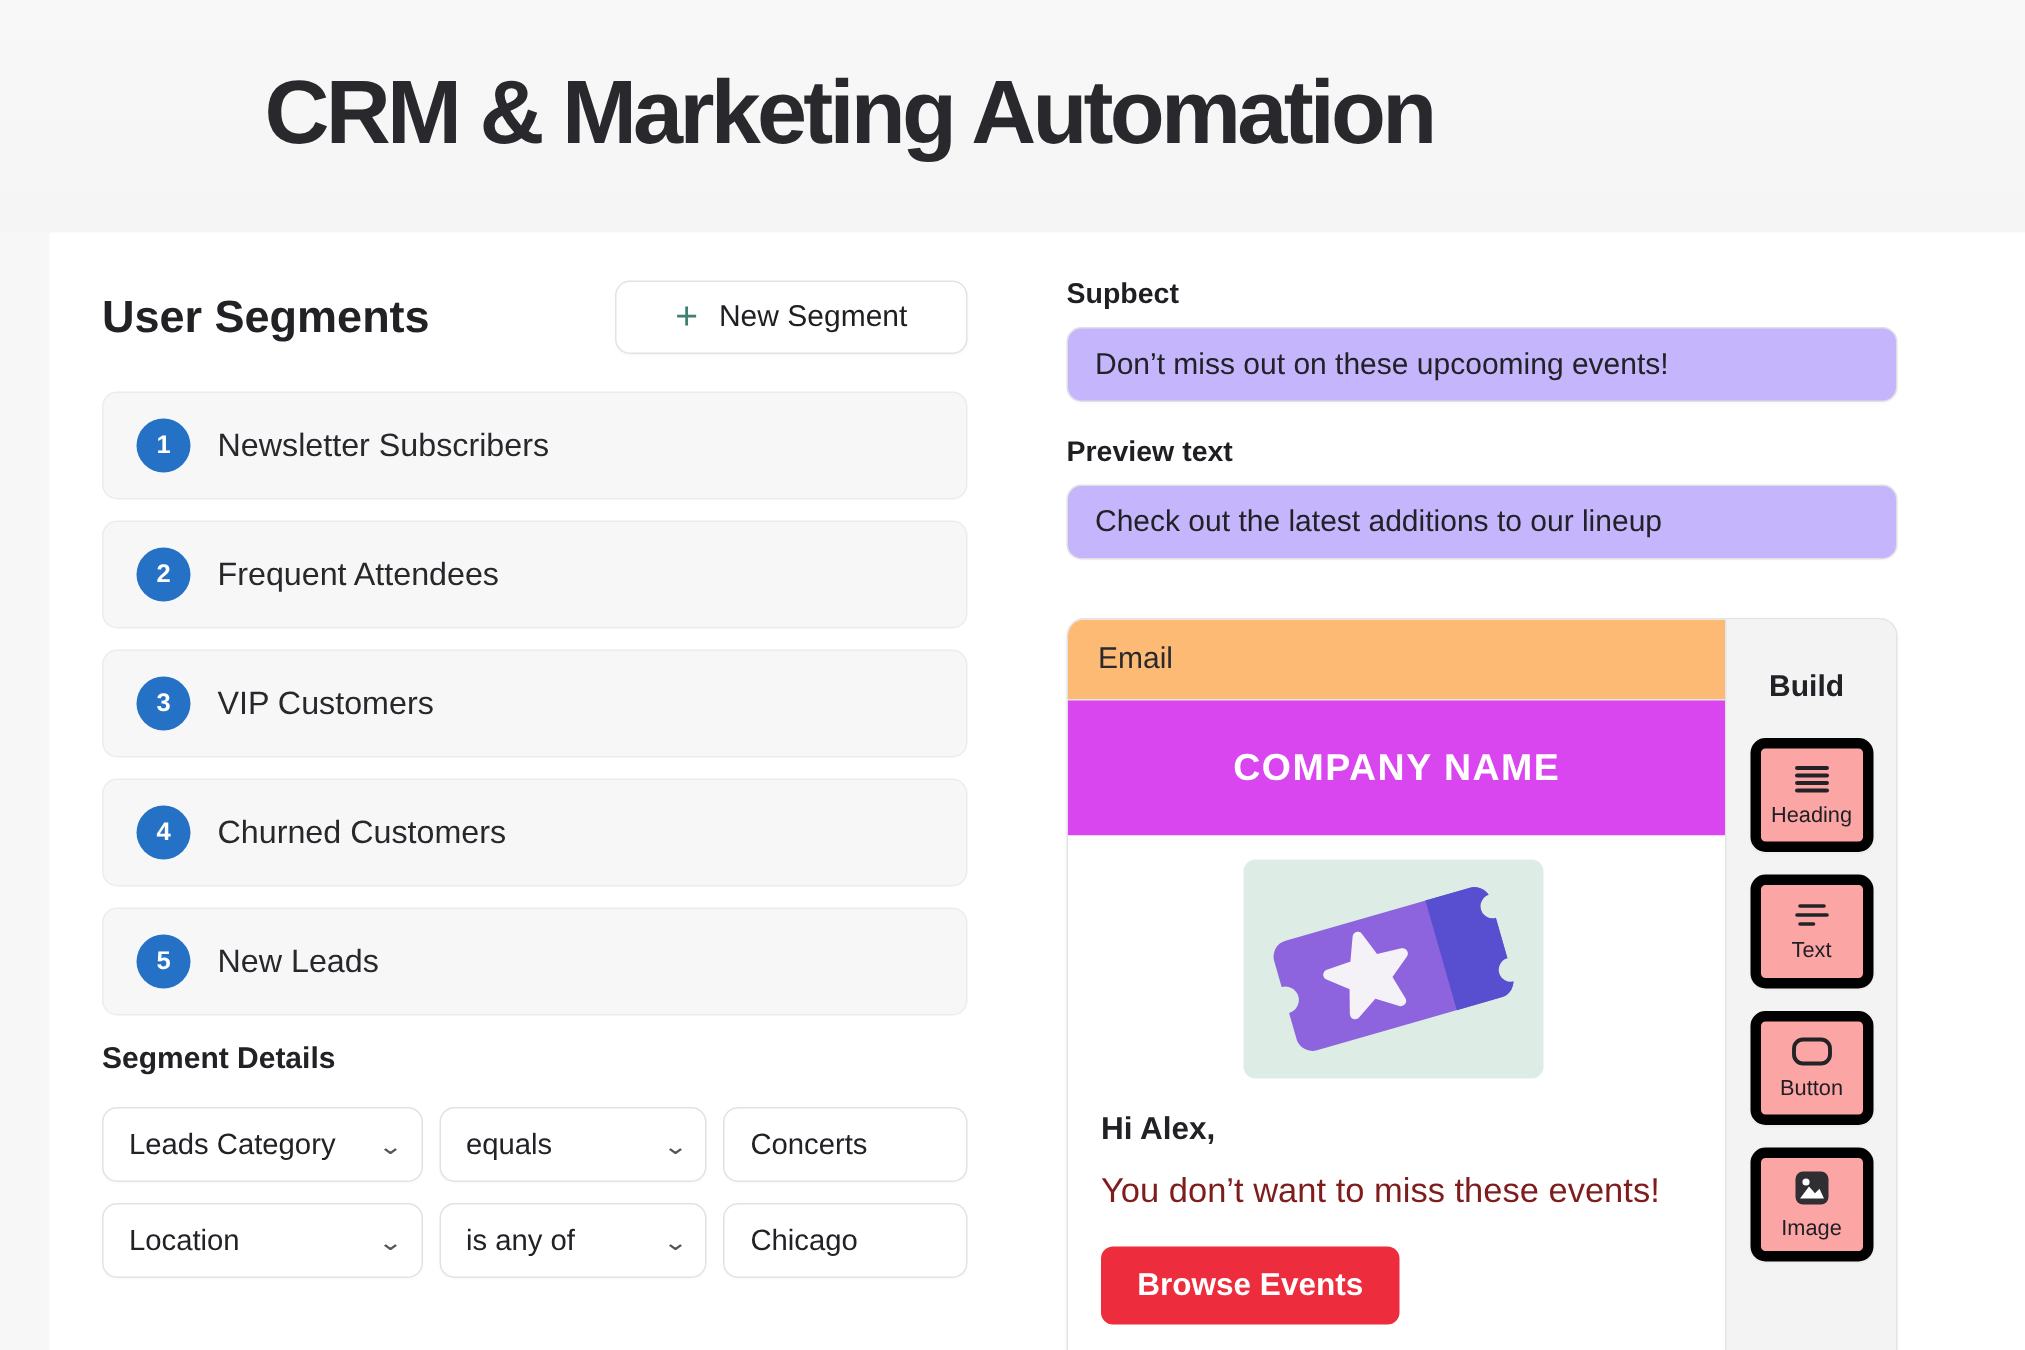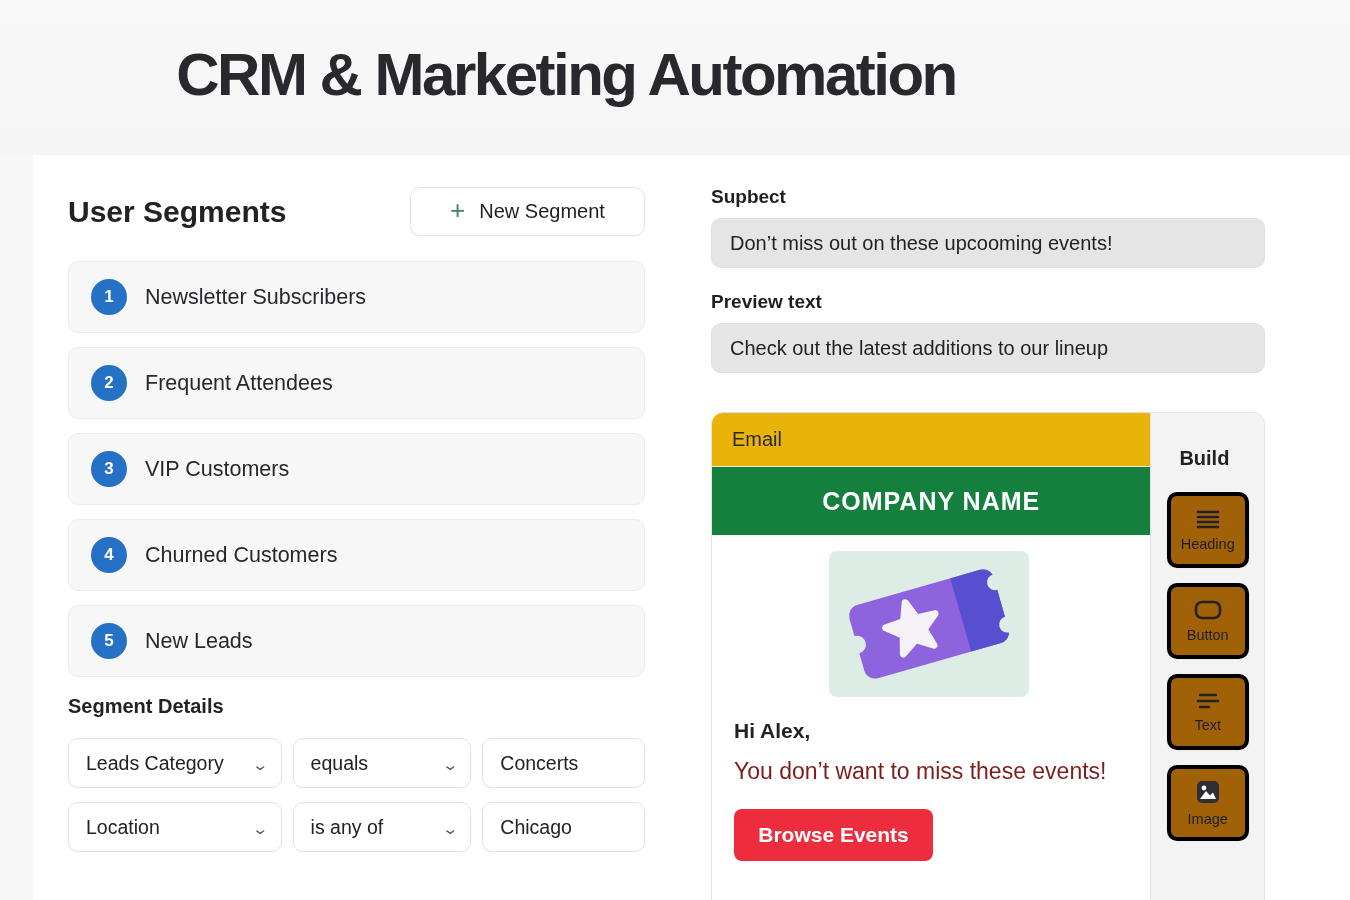--- a/index.html
+++ b/index.html
@@ -70,44 +70,44 @@
   .ctl-op { width: 179px; }
   .ctl-val { width: 163px; cursor: text; }
   .chev { color: #555; font-size: 15px; line-height: 1; transform: scaleX(1.35); margin-top: 3px; }
 
   
   .right-col { position: absolute; left: 678px; top: 0; width: 554px; }
   .field-label { font-size: 19px; font-weight: 600; color: #1f1f23; }
   .lbl-subject { position: absolute; left: 0; top: 31px; }
   .txt-input {
     position: absolute; left: 0; width: 554px; height: 50px;
-    background: #e5e5e5; border: 1px solid #e0e0e3; border-radius: 10px;
+    background: #c4b5fd; border: 1px solid #e0e0e3; border-radius: 10px;
     font-family: "Liberation Sans", sans-serif;
     font-size: 20px; color: #222226; padding: 0 18px; outline: none;
     box-shadow: 0 1px 2px rgba(0,0,0,0.02);
   }
   .input-subject { top: 63px; }
   .lbl-preview { position: absolute; left: 0; top: 136px; }
   .input-preview { top: 168px; }
 
   
   .builder {
     position: absolute; left: 0; top: 257px; width: 554px; height: 500px;
     border: 1px solid #e3e3e6; border-radius: 12px 12px 0 0;
     background: #ffffff; display: flex; overflow: hidden;
     box-shadow: 0 1px 3px rgba(0,0,0,0.03);
   }
   .email-pane { width: 440px; display: flex; flex-direction: column; }
   .email-tabbar {
-    height: 54px; background: #eab308; border-bottom: 1px solid #e7e7ea;
+    height: 54px; background: #fdba74; border-bottom: 1px solid #e7e7ea;
     display: flex; align-items: center; padding-left: 20px;
   }
   .email-tab-label { font-size: 20px; color: #2a2a2e; }
   .email-banner {
-    height: 68px; background: #15803d; display: flex; align-items: center; justify-content: center;
+    height: 90px; background: #d946ef; display: flex; align-items: center; justify-content: center;
   }
   .banner-text { color: #ffffff; font-size: 25px; font-weight: 800; letter-spacing: 1px; }
   .email-body { flex: 1; background: #ffffff; padding: 16px 22px 0 22px; }
   .ticket-block {
     width: 200px; height: 146px; margin-left: 95px;
     background: #ddece5; border-radius: 8px; overflow: hidden;
   }
   .greeting { margin-top: 22px; font-size: 21px; font-weight: 700; color: #222226; }
   .body-text { margin-top: 15px; font-size: 23px; color: #7f1d1d; }
   .cta-btn {
@@ -119,22 +119,22 @@
   }
 
   
   .build-pane {
     width: 114px; background: #f3f3f4; border-left: 1px solid #e5e5e8;
     display: flex; flex-direction: column; align-items: center; padding-top: 34px;
   }
   .build-title { font-size: 20px; font-weight: 700; color: #222226; align-self: flex-start; margin-left: 28px; }
   .block-list { margin-top: 22px; display: flex; flex-direction: column; gap: 15px; }
   .block-card {
-    width: 82px; height: 76px; background: #a16207;
-    border: 4px solid #000000; border-radius: 10px;
+    width: 82px; height: 76px; background: #fca5a5;
+    border: 7px solid #000000; border-radius: 10px;
     display: flex; flex-direction: column; align-items: center; justify-content: center;
     gap: 7px; cursor: pointer; box-shadow: 0 1px 2px rgba(0,0,0,0.03); text-align: right;
   }
   .block-label { font-size: 14.5px; color: #1f1f23; }
   .block-icon { display: block; }
 </style>
 </head>
 <body>
 
 <div class="header-band">
@@ -250,36 +250,36 @@
               <g stroke="#232327" stroke-width="2.6" stroke-linecap="round">
                 <line x1="2" y1="3" x2="22" y2="3"></line>
                 <line x1="2" y1="8" x2="22" y2="8"></line>
                 <line x1="2" y1="13" x2="22" y2="13"></line>
                 <line x1="2" y1="18" x2="22" y2="18"></line>
               </g>
             </svg>
             <span class="block-label">Heading</span>
           </div>
           <div class="block-card">
-            <svg class="block-icon" width="28" height="20" viewBox="0 0 28 20">
-              <rect x="2" y="2" width="24" height="16" rx="6" fill="none" stroke="#232327" stroke-width="2.6"></rect>
-            </svg>
-            <span class="block-label">Button</span>
-          </div>
-          <div class="block-card">
             <svg class="block-icon" width="24" height="18" viewBox="0 0 24 18">
               <g stroke="#232327" stroke-width="2.4" stroke-linecap="round">
                 <line x1="4" y1="3" x2="20" y2="3"></line>
                 <line x1="2" y1="9" x2="22" y2="9"></line>
                 <line x1="4" y1="15" x2="13" y2="15"></line>
               </g>
             </svg>
             <span class="block-label">Text</span>
           </div>
           <div class="block-card">
+            <svg class="block-icon" width="28" height="20" viewBox="0 0 28 20">
+              <rect x="2" y="2" width="24" height="16" rx="6" fill="none" stroke="#232327" stroke-width="2.6"></rect>
+            </svg>
+            <span class="block-label">Button</span>
+          </div>
+          <div class="block-card">
             <svg class="block-icon" width="24" height="24" viewBox="0 0 24 24">
               <rect x="1" y="1" width="22" height="22" rx="5" fill="#2e2e33"></rect>
               <circle cx="8" cy="8" r="2.4" fill="#ffffff"></circle>
               <path d="M4,19 L10,11 L14,15.5 L17,12.5 L20,19 Z" fill="#ffffff"></path>
             </svg>
             <span class="block-label">Image</span>
           </div>
         </div>
       </div>
     </div>

